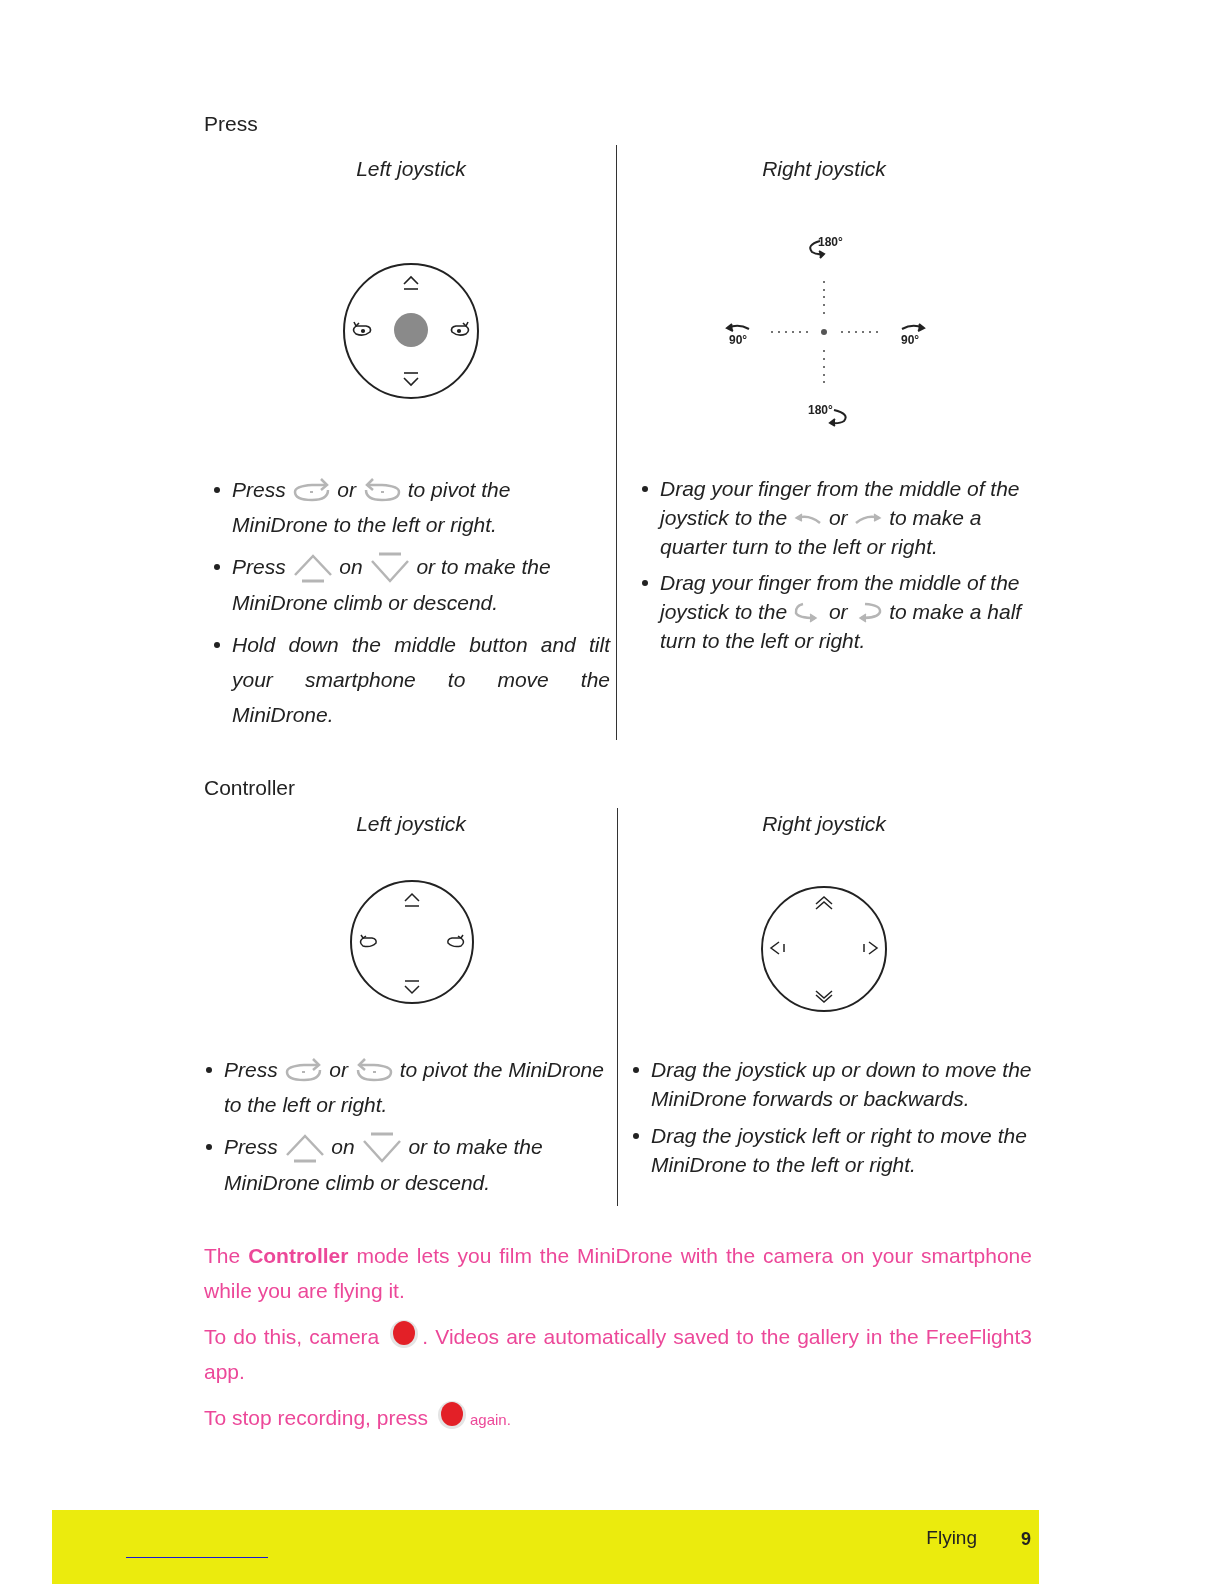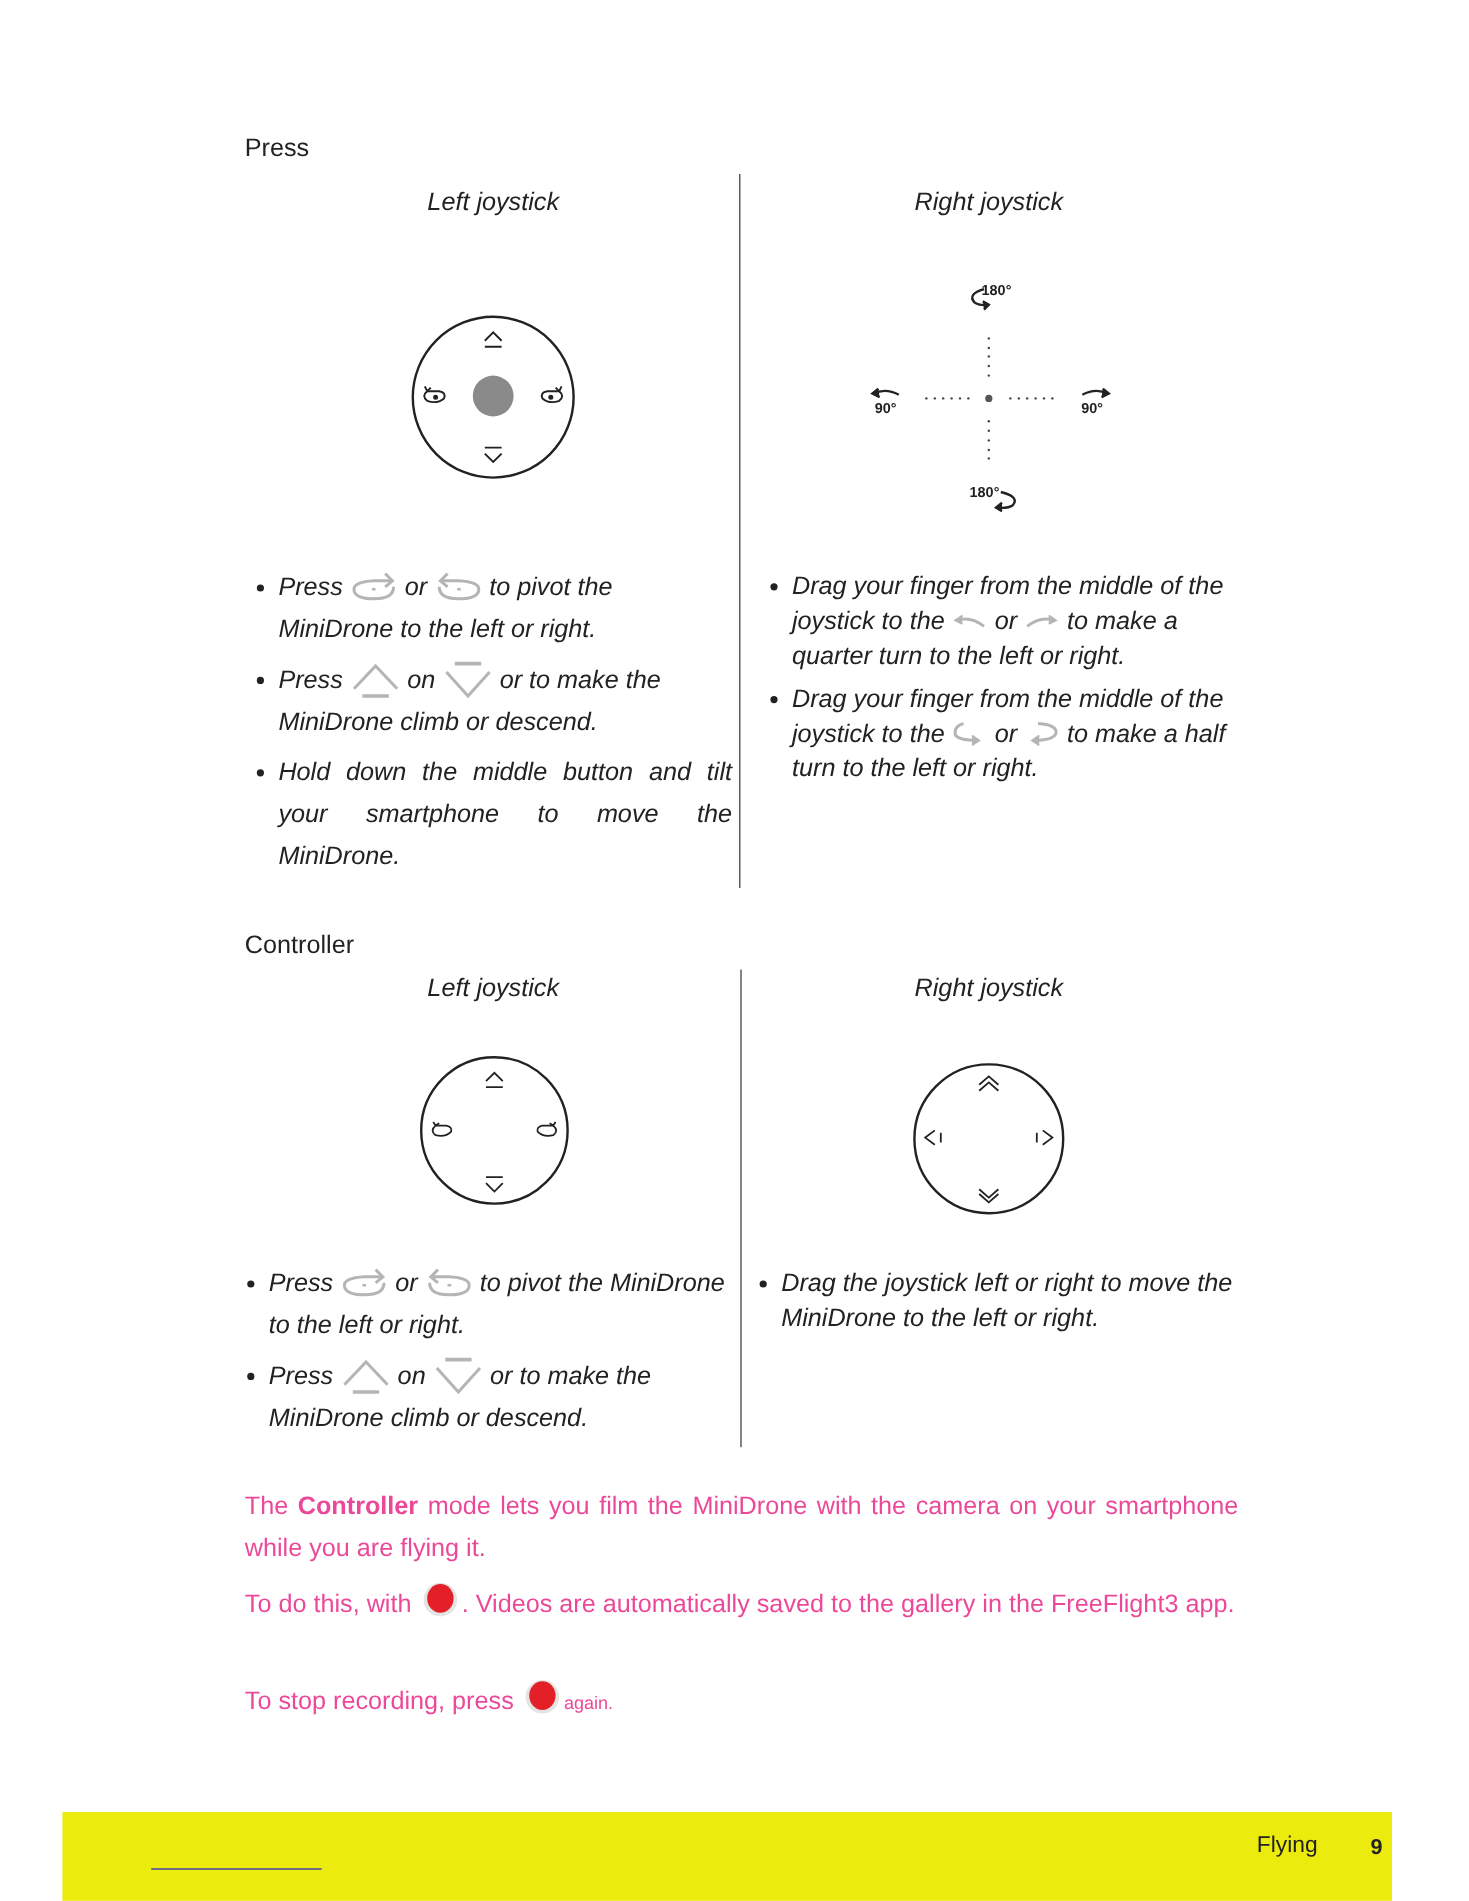--- a/index.html
+++ b/index.html
@@ -18,21 +18,21 @@
   .exp-right li::before { top: 12px; }
   .ctl-left li { line-height: 35px; margin-bottom: 7px; }
   .ctl-left li::before { top: 15px; }
   .ctl-right li { line-height: 29px; margin-bottom: 8px; }
   .ctl-right li::before { top: 12px; }
   .justify { text-align: justify; text-align-last: left; }
   .ico { display: inline-block; vertical-align: middle; }
   .para { position: absolute; left: 204px; width: 828px; font-size: 21px; line-height: 35px; color: #ec4899; }
   .rec { display: inline-block; width: 28px; height: 28px; border-radius: 50%; background: #e4e4e4; position: relative; vertical-align: -4px; margin: 0 4px; }
   .rec::after { content: ""; position: absolute; left: 3px; top: 1px; width: 22px; height: 24px; border-radius: 50%; background: #e32027; }
-  .footer { position: absolute; left: 52px; top: 1510px; width: 1108px; height: 74px; background: #ebeb0d; }
+  .footer { position: absolute; left: 52px; top: 1510px; width: 987px; height: 74px; background: #ebeb0d; }
   .footer-section { position: absolute; right: 62px; top: 17px; font-size: 19px; color: #222; }
   .footer-page { position: absolute; right: 8px; top: 19px; font-size: 18px; font-weight: bold; color: #222; }
   .footer-line { position: absolute; left: 74px; top: 47px; width: 142px; height: 1px; background: #1a1ad0; }
 </style>
 </head>
 <body>
 
 <div class="abs section-title" style="left:204px; top:112px;">Press</div>
 <div class="abs col-title" style="left:261px; top:157px;">Left joystick</div>
 <div class="abs col-title" style="left:674px; top:157px;">Right joystick</div>
@@ -220,28 +220,29 @@
         <polyline points="3,24 21,5 39,24" fill="none" stroke="#b5b5b5" stroke-width="2.5"></polyline>
         <line x1="10" y1="30" x2="32" y2="30" stroke="#b5b5b5" stroke-width="3"></line>
       </svg><span> on </span><svg class="ico" width="42" height="34" viewBox="0 0 42 34">
         <line x1="10" y1="3" x2="32" y2="3" stroke="#b5b5b5" stroke-width="3"></line>
         <polyline points="3,10 21,30 39,10" fill="none" stroke="#b5b5b5" stroke-width="2.5"></polyline>
       </svg><span> or to make the MiniDrone climb or descend.</span>
   </li>
 </ul>
 
 <ul class="bullets ctl-right" style="left:623px; top:1055px; width:412px;">
+  <li>Drag the joystick up or down to move the MiniDrone forwards or backwards.</li>
   <li>Drag the joystick left or right to move the MiniDrone to the left or right.</li>
 </ul>
 
 <div class="para justify" style="top:1238px;">
   <span>The </span><b>Controller</b><span> mode lets you film the MiniDrone with the camera on your smartphone while you are flying it.</span>
 </div>
 <div class="para justify" style="top:1319px;">
-  <span>To do this, with </span><span class="rec"></span><span>. Videos are automatically saved to the gallery in the FreeFlight3 app.</span>
+  <span>To do this, camera </span><span class="rec"></span><span>. Videos are automatically saved to the gallery in the FreeFlight3 app.</span>
 </div>
 <div class="para" style="top:1400px;">
   <span>To stop recording, press </span><span class="rec"></span><span style="font-size:15px; ">again.</span>
 </div>
 
 <div class="footer">
   <div class="footer-line"></div>
   <div class="footer-section">Flying</div>
   <div class="footer-page">9</div>
 </div>

